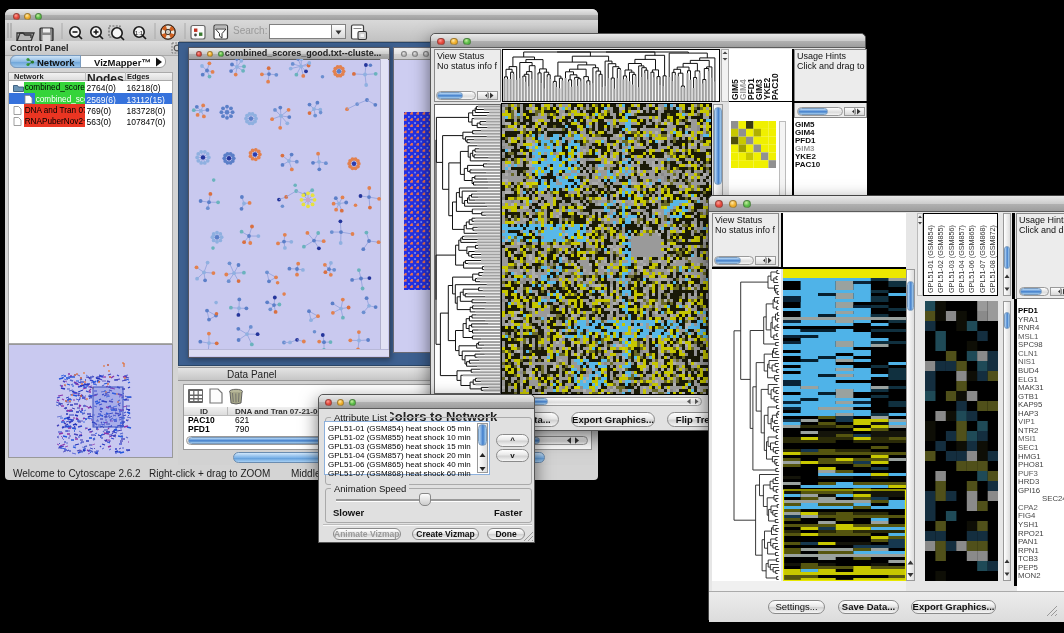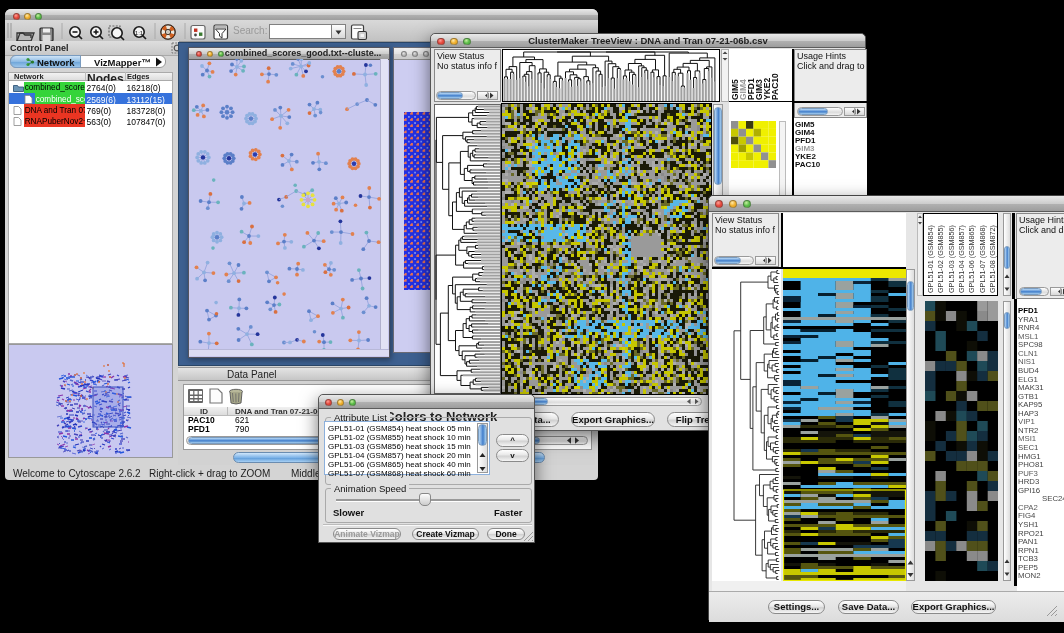--- a/index.html
+++ b/index.html
@@ -1263,21 +1263,20 @@
       <div style="position:absolute;left:388px;top:38px;width:120px;height:306px;background:#cdcdf1;border:1px solid #6a6a74;box-sizing:border-box;">
         <div style="position:absolute;left:0;top:0;width:100%;height:11px;background:linear-gradient(#f2f2f2,#e2e2e2 50%,#d4d4d4 51%,#cacaca);border-bottom:1px solid #8c8c8c;"></div>
         <div style="position:absolute;left:7px;top:2.5px;width:6px;height:6px;border-radius:50%;background:radial-gradient(circle at 38% 30%,#e8e8e8,#b6b6b6 55%);border:1px solid rgba(60,60,60,.45);box-sizing:border-box;"></div>
         <div style="position:absolute;left:18px;top:2.5px;width:6px;height:6px;border-radius:50%;background:radial-gradient(circle at 38% 30%,#e8e8e8,#b6b6b6 55%);border:1px solid rgba(60,60,60,.45);box-sizing:border-box;"></div>
         <div style="position:absolute;left:29px;top:2.5px;width:6px;height:6px;border-radius:50%;background:radial-gradient(circle at 38% 30%,#e8e8e8,#b6b6b6 55%);border:1px solid rgba(60,60,60,.45);box-sizing:border-box;"></div>
         <div style="position:absolute;left:10px;top:64px;width:100px;height:178px;background:#2330e2;background-image:radial-gradient(circle 1.6px at 1.6px 1.6px, #e87353 92%, transparent 93%),radial-gradient(circle 1.1px at 1.6px 1.6px, #7e8aee 92%, transparent 93%);background-size:6.2px 6.2px, 6.2px 6.2px;background-position:0 0, 3.1px 3.1px;"></div>
       </div>
     </div>
     <div class="win" style="left:430px;top:33px;width:436px;height:398px;background:#e2e2e2;border:1px solid #555;border-radius:5px 5px 0 0;z-index:2;box-sizing:border-box;">
       <div class="tb" style="height:13px;border-radius:5px 5px 0 0;background:linear-gradient(#e9e9e9,#cdcdcd 50%,#b2b2b2 51%,#9d9d9d);border-bottom:1px solid #5c5c5c;"></div>
-      <div class="ttl" style="top:1px;font-size:9.5px;line-height:12px;color:#222;">ClusterMaker TreeView : DNA and Tran 07-21-06b.csv</div>
       <div style="position:absolute;left:6px;top:3.5px;width:7.5px;height:7.5px;border-radius:50%;background:radial-gradient(circle at 38% 30%,#ff9d94,#e4463a 55%);border:1px solid rgba(60,60,60,.45);box-sizing:border-box;"></div>
       <div style="position:absolute;left:19px;top:3.5px;width:7.5px;height:7.5px;border-radius:50%;background:radial-gradient(circle at 38% 30%,#ffe9a8,#f0ae29 55%);border:1px solid rgba(60,60,60,.45);box-sizing:border-box;"></div>
       <div style="position:absolute;left:32px;top:3.5px;width:7.5px;height:7.5px;border-radius:50%;background:radial-gradient(circle at 38% 30%,#c6f0a0,#58bb46 55%);border:1px solid rgba(60,60,60,.45);box-sizing:border-box;"></div>
       <div style="position:absolute;left:3px;top:15px;width:67px;height:53px;background:#ececec;border:1px solid #888;box-sizing:border-box;"></div>
       <div style="position:absolute;left:6px;top:17px;font-size:9px;color:#111;line-height:10px;">View Status<br>No status info f</div>
       <div style="position:absolute;left:5px;top:57px;width:40px;height:9px;border-radius:4.5px;background:linear-gradient(#fff,#dcdcdc 60%,#f4f4f4);border:1px solid #9a9a9a;box-sizing:border-box;"></div>
       <div style="position:absolute;left:6px;top:58px;width:26px;height:7px;border-radius:3.5px;background:linear-gradient(#b8d8f4,#5d94d8 45%,#3f7cc8 55%,#a8d0f0);border:1px solid #7a9cc0;box-sizing:border-box;"></div>
       <div style="position:absolute;left:46px;top:57px;width:21px;height:9px;background:linear-gradient(#fdfdfd,#d8d8d8);border:1px solid #9a9a9a;box-sizing:border-box;"></div>
       <svg style="position:absolute;left:46px;top:57px" width="21" height="9">
         <path d="M8 4.5 l3.5 -3 v6 z" fill="#333"></path>
@@ -1772,21 +1771,21 @@
       <div style="position:absolute;left:309px;top:316.4px;font-size:7.8px;font-weight:normal;color:#474747;line-height:8.6px;">FIG4</div>
       <div style="position:absolute;left:309px;top:325.0px;font-size:7.8px;font-weight:normal;color:#474747;line-height:8.6px;">YSH1</div>
       <div style="position:absolute;left:309px;top:333.6px;font-size:7.8px;font-weight:normal;color:#3f3f3f;line-height:8.6px;">RPO21</div>
       <div style="position:absolute;left:309px;top:342.1px;font-size:7.8px;font-weight:normal;color:#474747;line-height:8.6px;">PAN1</div>
       <div style="position:absolute;left:309px;top:350.7px;font-size:7.8px;font-weight:normal;color:#474747;line-height:8.6px;">RPN1</div>
       <div style="position:absolute;left:309px;top:359.2px;font-size:7.8px;font-weight:normal;color:#3f3f3f;line-height:8.6px;">TCB3</div>
       <div style="position:absolute;left:309px;top:367.8px;font-size:7.8px;font-weight:normal;color:#474747;line-height:8.6px;">PEP5</div>
       <div style="position:absolute;left:309px;top:376.4px;font-size:7.8px;font-weight:normal;color:#474747;line-height:8.6px;">MON2</div>
       <div style="position:absolute;left:3px;top:385px;width:194px;height:10px;background:#f0f0f0;"></div>
       <div style="position:absolute;left:0;top:395px;width:100%;height:30px;background:linear-gradient(#ececec,#dcdcdc);border-top:1px solid #aaa;"></div>
-      <div style="position:absolute;left:59px;top:404px;width:57px;height:14px;border-radius:7.0px;background:linear-gradient(#fff,#e8e8e8 45%,#d2d2d2 55%,#f5f5f5);border:1px solid #8a8a8a;box-sizing:border-box;text-align:center;font-size:9.5px;font-weight:bold;color:#111;line-height:12px;">Settings...</div>
+      <div style="position:absolute;left:59px;top:404px;width:57px;height:14px;border-radius:7.0px;background:linear-gradient(#fff,#e8e8e8 45%,#d2d2d2 55%,#f5f5f5);border:1px solid #8a8a8a;box-sizing:border-box;text-align:center;font-size:9.5px;font-weight:normal;color:#111;line-height:12px;">Settings...</div>
       <div style="position:absolute;left:129px;top:404px;width:61px;height:14px;border-radius:7.0px;background:linear-gradient(#fff,#e8e8e8 45%,#d2d2d2 55%,#f5f5f5);border:1px solid #8a8a8a;box-sizing:border-box;text-align:center;font-size:9.5px;font-weight:bold;color:#111;line-height:12px;">Save Data...</div>
       <div style="position:absolute;left:202px;top:404px;width:85px;height:14px;border-radius:7.0px;background:linear-gradient(#fff,#e8e8e8 45%,#d2d2d2 55%,#f5f5f5);border:1px solid #8a8a8a;box-sizing:border-box;text-align:center;font-size:9.5px;font-weight:bold;color:#111;line-height:12px;">Export Graphics...</div>
       <svg style="position:absolute;left:336px;top:408px" width="14" height="14">
         <g stroke="#999" stroke-width="1">
           <line x1="2" y1="12" x2="12" y2="2"></line>
           <line x1="6" y1="12" x2="12" y2="6"></line>
           <line x1="10" y1="12" x2="12" y2="10"></line>
         </g>
       </svg>
     </div>
@@ -1813,21 +1812,21 @@
       </svg>
       <div style="position:absolute;left:177px;top:39px;width:33px;height:13px;border-radius:6.5px;background:linear-gradient(#fff,#e8e8e8 45%,#d2d2d2 55%,#f5f5f5);border:1px solid #8a8a8a;box-sizing:border-box;text-align:center;font-size:8px;font-weight:bold;color:#111;line-height:11px;">^</div>
       <div style="position:absolute;left:177px;top:54px;width:33px;height:13px;border-radius:6.5px;background:linear-gradient(#fff,#e8e8e8 45%,#d2d2d2 55%,#f5f5f5);border:1px solid #8a8a8a;box-sizing:border-box;text-align:center;font-size:8px;font-weight:bold;color:#111;line-height:11px;">v</div>
       <div style="position:absolute;left:6px;top:93px;width:205px;height:33px;border:1px solid #aaa;border-radius:3px;"></div>
       <div style="position:absolute;left:12px;top:88px;font-size:9.5px;color:#111;background:#e0e0e0;padding:0 3px;">Animation Speed</div>
       <div style="position:absolute;left:17px;top:104px;width:184px;height:2px;background:#999;border-bottom:1px solid #fff;"></div>
       <div style="position:absolute;left:100px;top:98px;width:12px;height:13px;background:linear-gradient(#fdfdfd,#ccc);border:1px solid #888;border-radius:3px 3px 5px 5px;box-sizing:border-box;"></div>
       <div style="position:absolute;left:14px;top:112px;font-size:9.5px;font-weight:bold;color:#111;">Slower</div>
       <div style="position:absolute;left:175px;top:112px;font-size:9.5px;font-weight:bold;color:#111;">Faster</div>
       <div style="position:absolute;left:4px;top:129px;width:209px;height:1px;background:#bbb;border-bottom:1px solid #f8f8f8;"></div>
-      <div style="position:absolute;left:14px;top:133px;width:68px;height:12px;border-radius:6.0px;background:linear-gradient(#fff,#e8e8e8 45%,#d2d2d2 55%,#f5f5f5);border:1px solid #8a8a8a;box-sizing:border-box;text-align:center;font-size:8.5px;font-weight:bold;color:#9a9a9a;line-height:10px;">Animate Vizmap</div>
+      <div style="position:absolute;left:14px;top:133px;width:68px;height:12px;border-radius:6.0px;background:linear-gradient(#fff,#e8e8e8 45%,#d2d2d2 55%,#f5f5f5);border:1px solid #8a8a8a;box-sizing:border-box;font-size:8.5px;font-weight:bold;color:#9a9a9a;line-height:10px;">Animate Vizmap</div>
       <div style="position:absolute;left:93px;top:133px;width:67px;height:12px;border-radius:6.0px;background:linear-gradient(#fff,#e8e8e8 45%,#d2d2d2 55%,#f5f5f5);border:1px solid #8a8a8a;box-sizing:border-box;text-align:center;font-size:8.5px;font-weight:bold;color:#111;line-height:10px;">Create Vizmap</div>
       <div style="position:absolute;left:168px;top:133px;width:38px;height:12px;border-radius:6.0px;background:linear-gradient(#fff,#e8e8e8 45%,#d2d2d2 55%,#f5f5f5);border:1px solid #8a8a8a;box-sizing:border-box;text-align:center;font-size:8.5px;font-weight:bold;color:#111;line-height:10px;">Done</div>
       <svg style="position:absolute;left:204px;top:136px" width="12" height="12">
         <g stroke="#999" stroke-width="1">
           <line x1="1" y1="10" x2="10" y2="1"></line>
           <line x1="5" y1="10" x2="10" y2="5"></line>
           <line x1="9" y1="10" x2="10" y2="9"></line>
         </g>
       </svg>
     </div>

